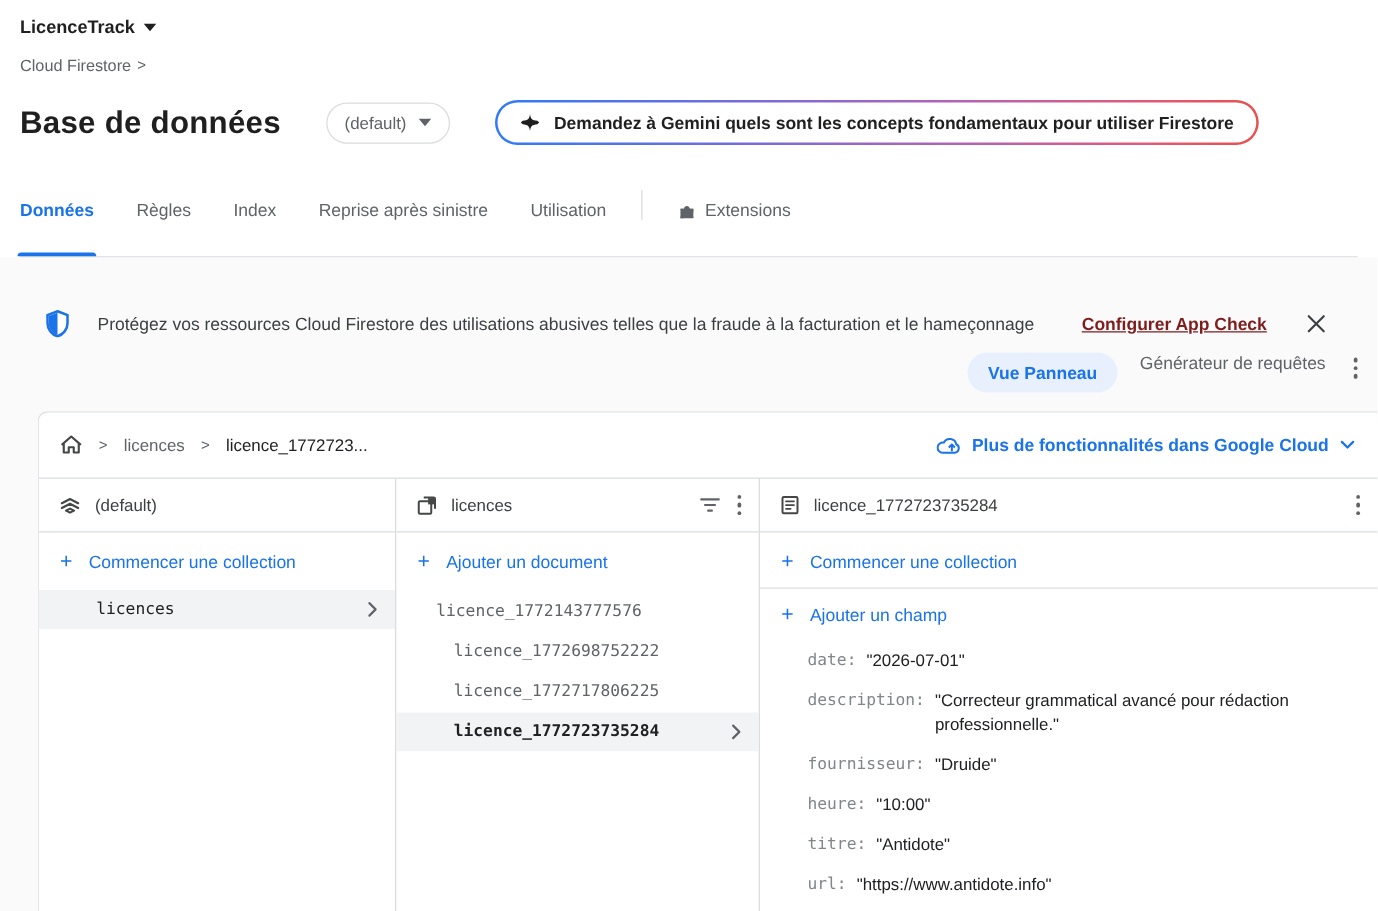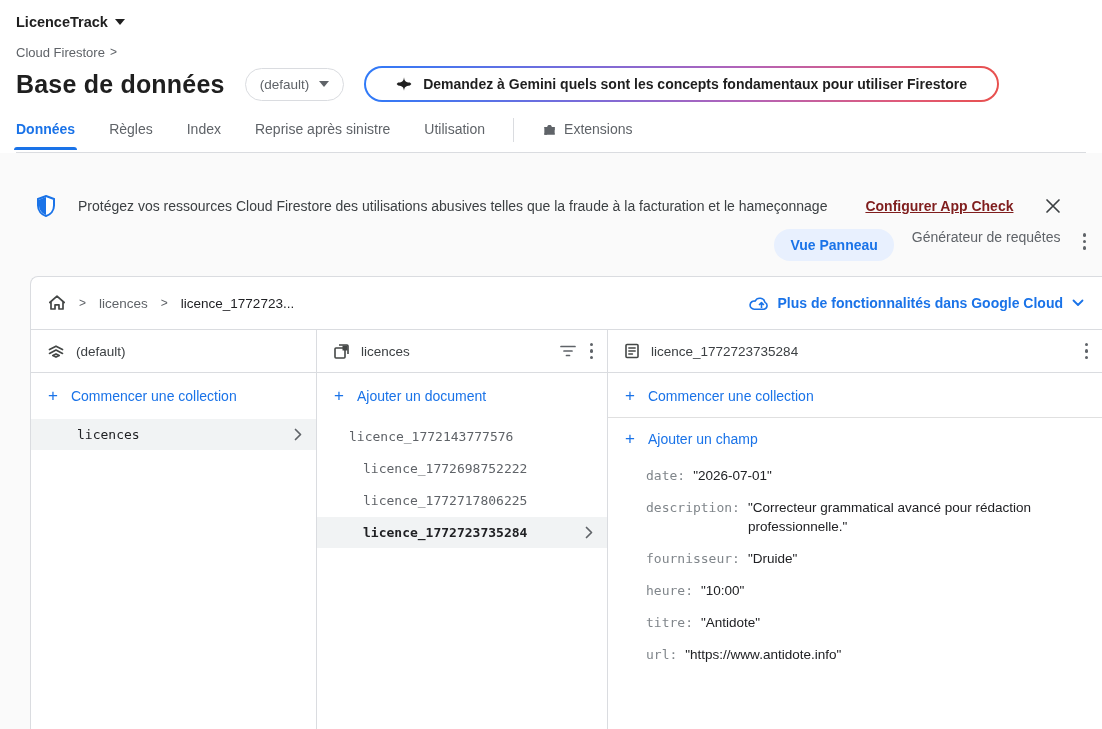--- a/index.html
+++ b/index.html
@@ -10,32 +10,32 @@
     display:flex; flex-direction:column;
   }
   .mono { font-family:"DejaVu Sans Mono","Liberation Mono",monospace; }
 
   
   .app-header { background:#fff; padding:14px 16px 0 16px; flex:0 0 auto; }
   .project-row { display:flex; align-items:center; gap:7px; cursor:pointer; width:max-content; }
   .project-name { font-size:14.5px; font-weight:700; color:#1f1f1f; }
   .tri-down { width:0; height:0; border-left:5px solid transparent; border-right:5px solid transparent; border-top:6px solid #1f1f1f; }
   .section-row { margin-top:15px; font-size:13px; color:#5f6368; display:flex; gap:5px; width:max-content; cursor:pointer;}
-  .title-row { margin-top:6px; display:flex; align-items:center; gap:20px; }
+  .title-row { margin-top:20px; display:flex; align-items:center; gap:36px; }
   .page-title { font-size:25px; font-weight:700; color:#1f1f1f; letter-spacing:.2px; }
   .db-pill { display:flex; align-items:center; gap:10px; border:1px solid #dadce0; border-radius:18px;
     background:#fff; padding:8px 14px; font-size:13.5px; color:#5f6368; cursor:pointer; font-family:inherit;}
   .db-pill .tri-down { border-top-color:#5f6368; }
   .gemini-wrap { padding:2px; border-radius:21px;
     background:linear-gradient(90deg,#2f7af8 0%,#7a6bd9 35%,#b363b8 60%,#e05a78 85%,#e8504d 100%); cursor:pointer;}
-  .gemini-inner { background:#fff; border-radius:19px; padding:8px 30px; display:flex; align-items:center; gap:11px; }
+  .gemini-inner { background:#fff; border-radius:19px; padding:8px 18px; display:flex; align-items:center; gap:11px; }
   .gemini-label { font-size:14px; font-weight:700; color:#1f1f1f; white-space:nowrap; }
 
   .tabs { margin-top:16px; display:flex; align-items:center; gap:34px; padding-left:0; }
-  .tab { font-size:14px; color:#5f6368; padding-bottom:13px; position:relative; cursor:pointer; white-space:nowrap;}
+  .tab { font-size:14px; color:#5f6368; padding-bottom:29px; position:relative; cursor:pointer; white-space:nowrap;margin-top:28px;}
   .tab.active { color:#1a73e8; font-weight:700; }
   .tab.active::after { content:""; position:absolute; left:-2px; right:-2px; bottom:0; height:3px;
     background:#1a73e8; border-radius:3px 3px 0 0; }
   .tab-divider { width:1px; height:24px; background:#dadce0; margin:0 -6px 10px -6px; }
   .tab-with-icon { display:flex; align-items:center; gap:7px; }
   .header-rule { height:1px; background:#dadce0; width:100%; }
 
   
   .content { background:#fafafa; flex:1 1 auto; display:flex; flex-direction:column; min-height:0; }
 

